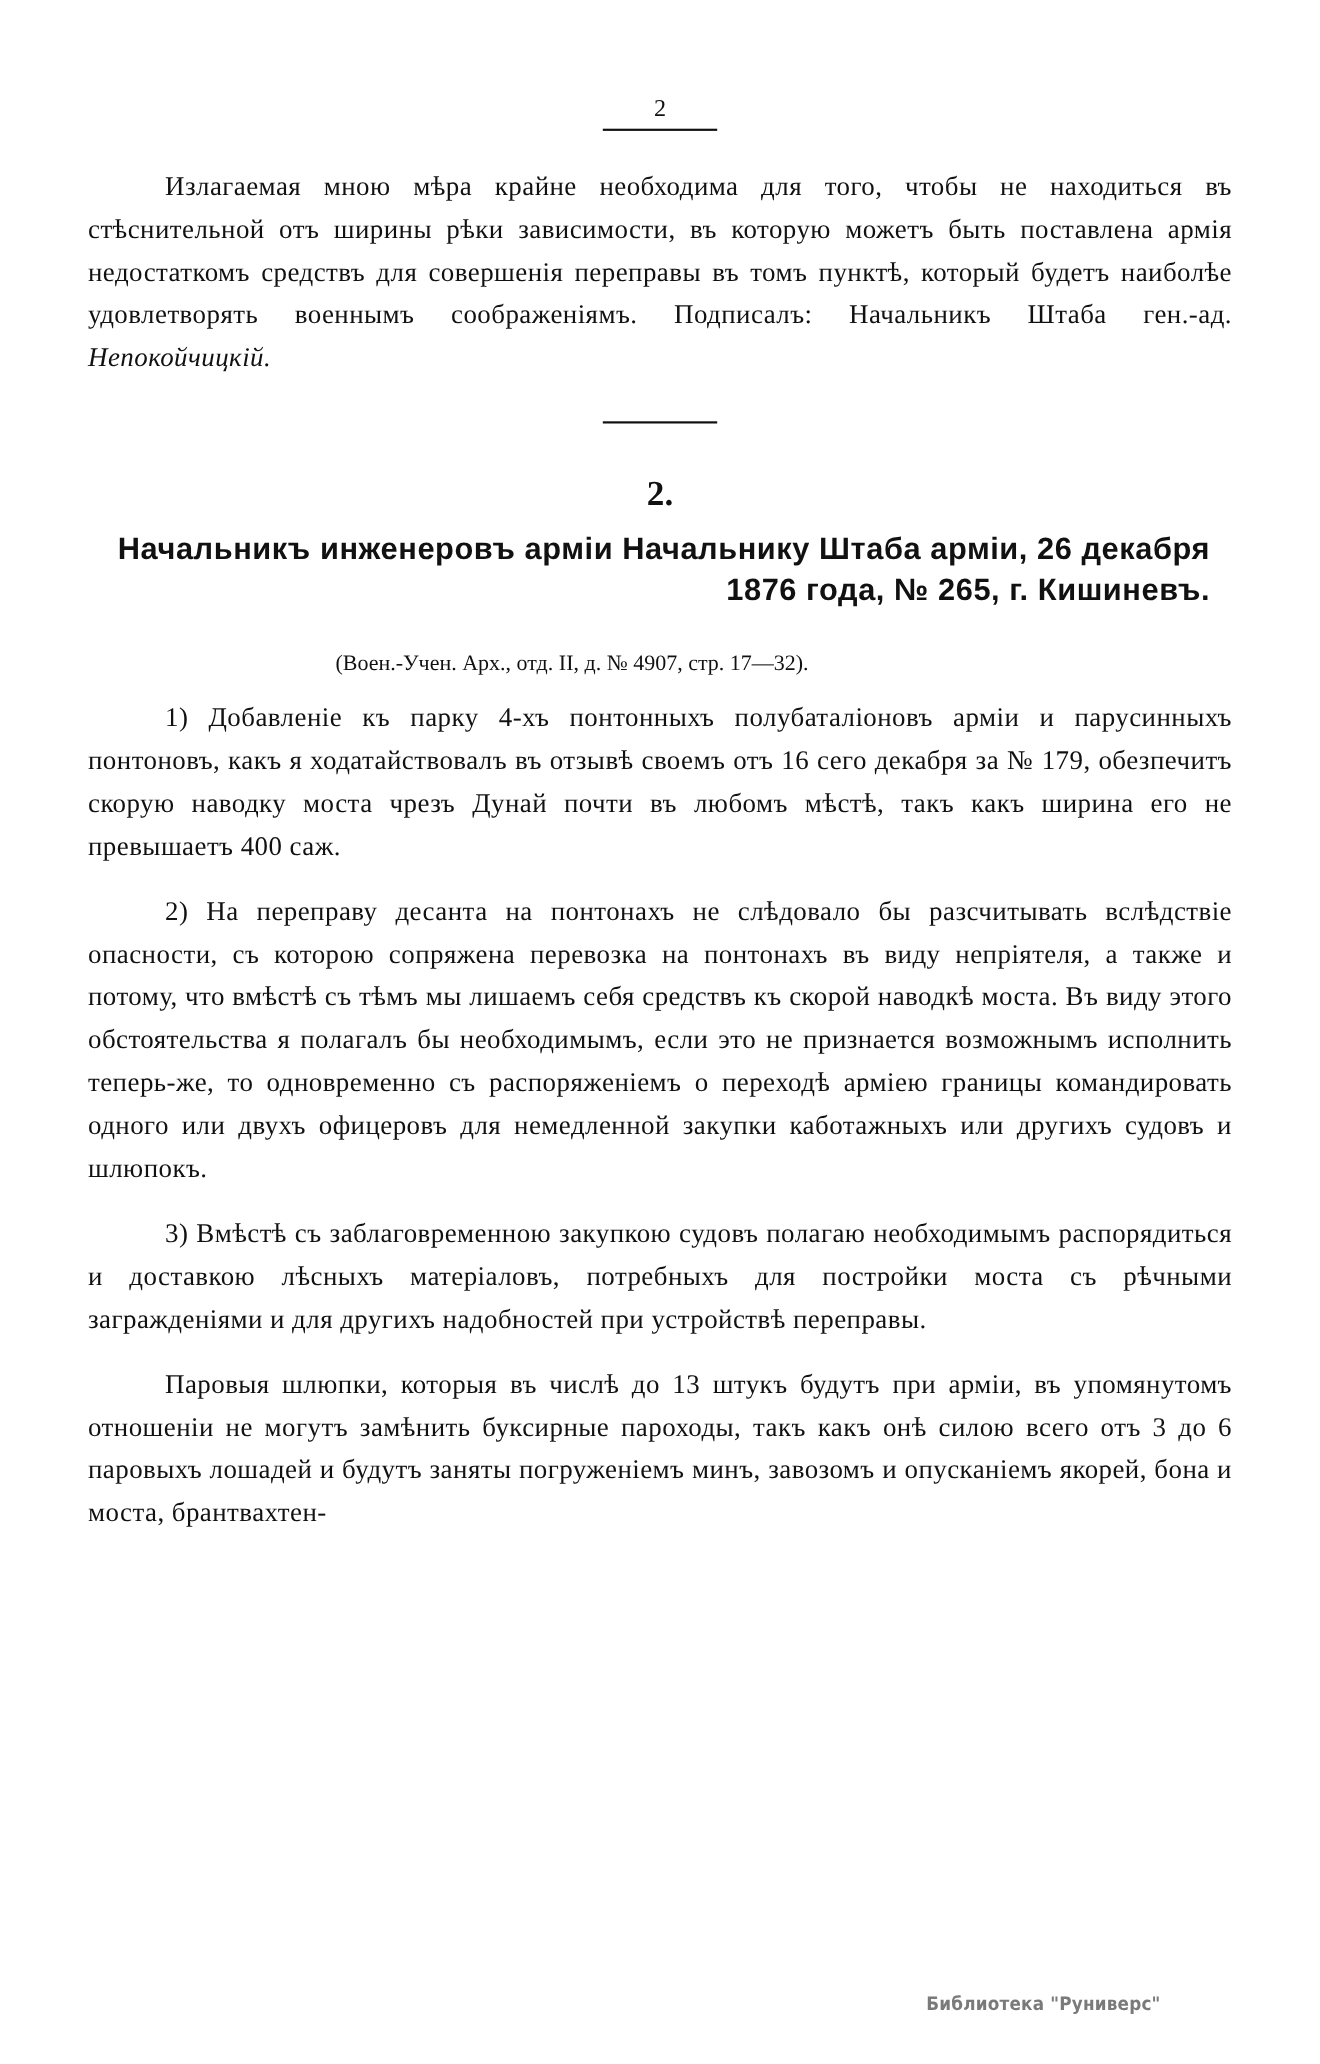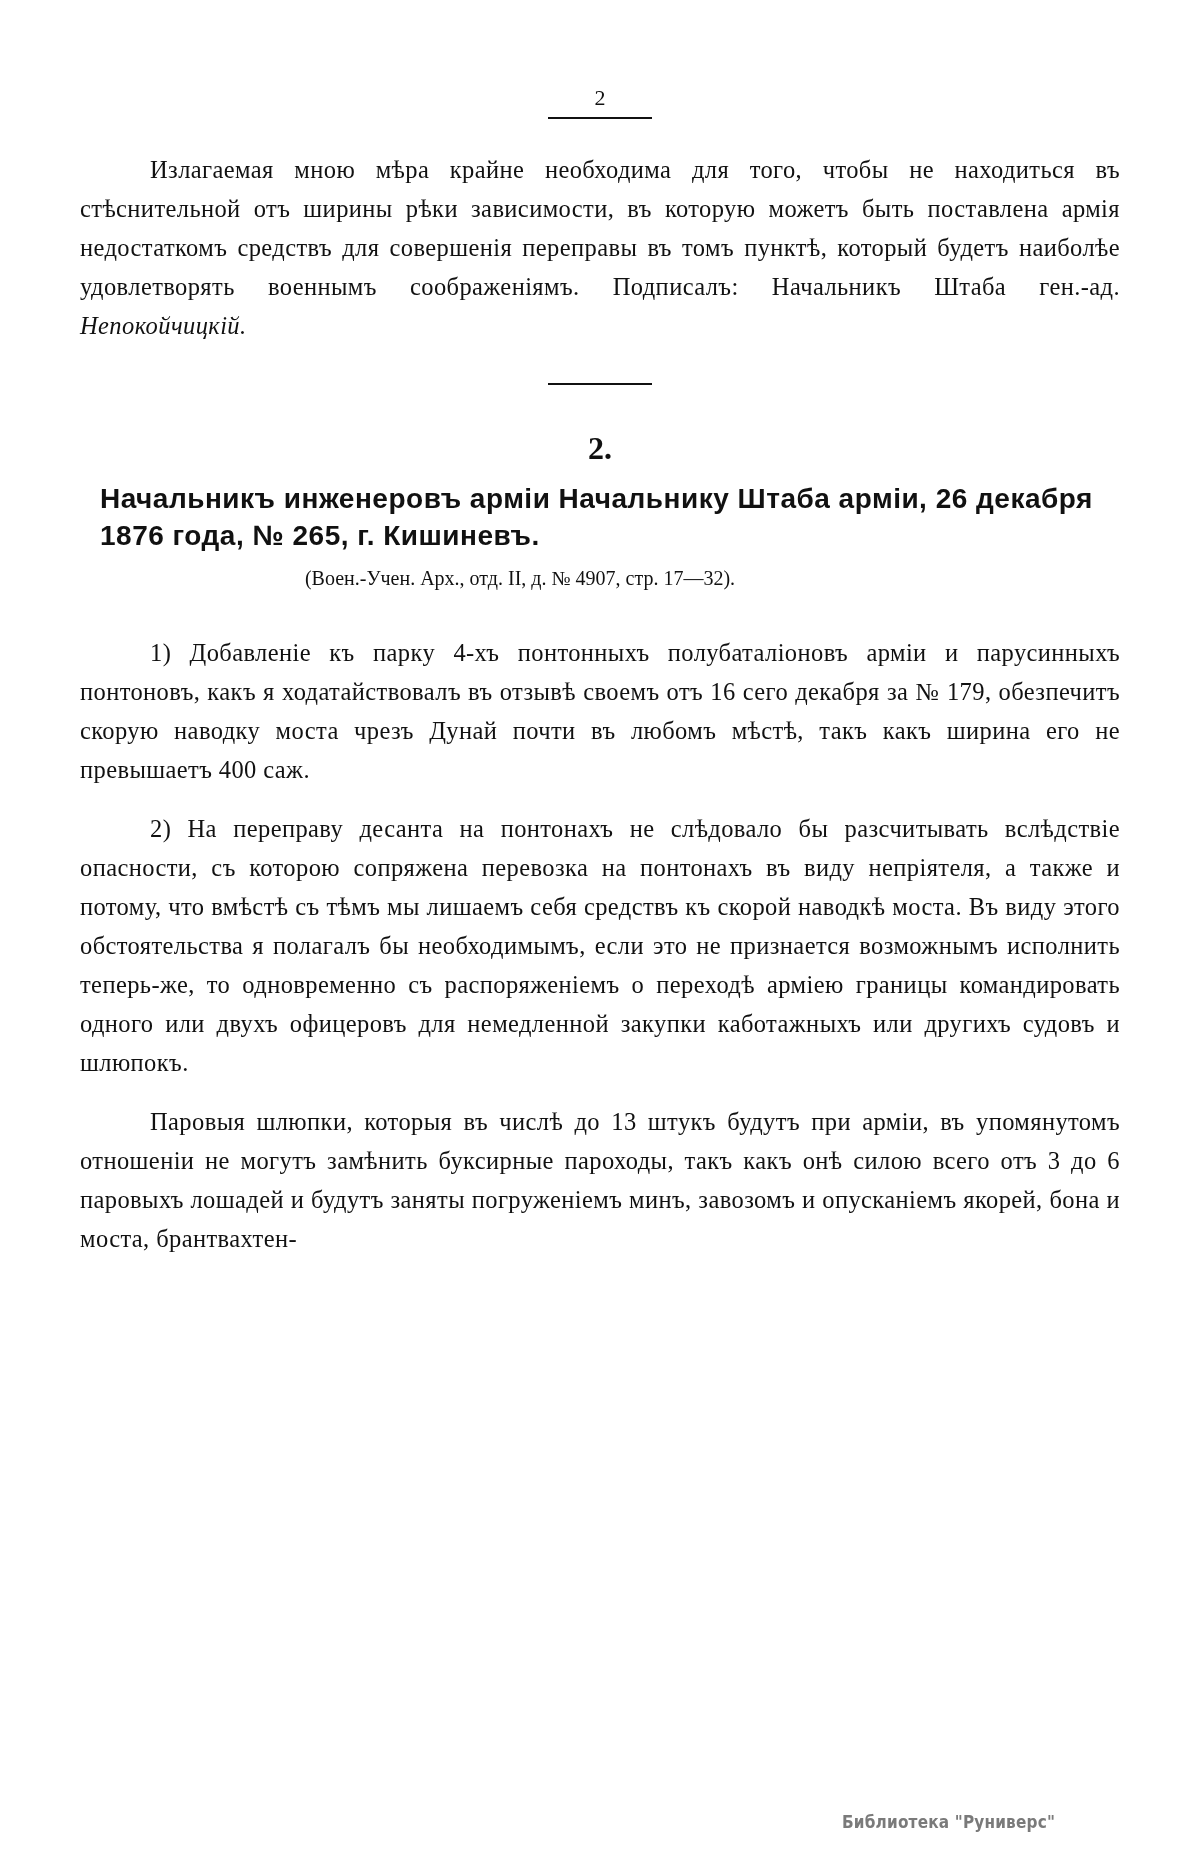--- a/index.html
+++ b/index.html
@@ -21,27 +21,27 @@
   .column p { margin: 0; text-indent: 70px; }
   .col1 { top: 150px; font-family: Liberation Serif, serif; }
   .col2 { top: 633px; }
   .col2 p + p { margin-top: 20px; }
   .italic { font-style: italic; }
   .section-number {
     position: absolute; left: 0; width: 1200px; top: 430px; text-align: center;
     font-family: "Liberation Serif", serif; font-weight: bold; font-size: 32px; line-height: 36px;
   }
   .heading {
-    position: absolute; left: 100px; width: 1000px; top: 480px; text-align: left;
+    position: absolute; left: 100px; width: 1000px; top: 480px; text-align: right;
     font-family: "Liberation Sans", "DejaVu Sans", sans-serif; font-weight: bold;
     font-size: 28px; line-height: 37px; letter-spacing: 0.5px;
   }
   .heading .hl { display: block; white-space: nowrap; }
   .archive-ref {
-    position: absolute; left: 0; width: 1040px; top: 565px; text-align: center;
+    position: absolute; left: 0; width: 1040px; top: 590px; text-align: center;
     font-family: "Liberation Serif", serif; font-size: 20px; line-height: 26px;
   }
   .watermark {
     position: absolute; left: 842px; top: 1812px;
     font-family: "DejaVu Sans", sans-serif; font-weight: bold; font-size: 17px;
     color: #7a7a7a; letter-spacing: 0.2px; transform: scaleX(0.9); transform-origin: left top;
   }
 </style>
 </head>
 <body>
@@ -62,17 +62,18 @@
   <div class="heading">
     <span class="hl">Начальникъ инженеровъ арміи Начальнику Штаба арміи, 26 декабря</span>
     <span class="hl">1876 года, № 265, г. Кишиневъ.</span>
   </div>
 
   <div class="archive-ref">(Воен.-Учен. Арх., отд. II, д. № 4907, стр. 17—32).</div>
 
   <div class="column col2">
     <p>1) Добавленіе къ парку 4-хъ понтонныхъ полубаталіоновъ арміи и парусинныхъ понтоновъ, какъ я ходатайствовалъ въ отзывѣ своемъ отъ 16 сего декабря за № 179, обезпечитъ скорую наводку моста чрезъ Дунай почти въ любомъ мѣстѣ, такъ какъ ширина его не превышаетъ 400 саж.</p>
     <p>2) На переправу десанта на понтонахъ не слѣдовало бы разсчитывать вслѣдствіе опасности, съ которою сопряжена перевозка на понтонахъ въ виду непріятеля, а также и потому, что вмѣстѣ съ тѣмъ мы лишаемъ себя средствъ къ скорой наводкѣ моста. Въ виду этого обстоятельства я полагалъ бы необходимымъ, если это не признается возможнымъ исполнить теперь-же, то одновременно съ распоряженіемъ о переходѣ арміею границы командировать одного или двухъ офицеровъ для немедленной закупки каботажныхъ или другихъ судовъ и шлюпокъ.</p>
+    <p>3) Вмѣстѣ съ заблаговременною закупкою судовъ полагаю необходимымъ распорядиться и доставкою лѣсныхъ матеріаловъ, потребныхъ для постройки моста съ рѣчными загражденіями и для другихъ надобностей при устройствѣ переправы.</p>
     <p>Паровыя шлюпки, которыя въ числѣ до 13 штукъ будутъ при арміи, въ упомянутомъ отношеніи не могутъ замѣнить буксирные пароходы, такъ какъ онѣ силою всего отъ 3 до 6 паровыхъ лошадей и будутъ заняты погруженіемъ минъ, завозомъ и опусканіемъ якорей, бона и моста, брантвахтен-</p>
   </div>
 
   <div class="watermark">Библиотека "Руниверс"</div>
 </div>
 
 </body></html>

